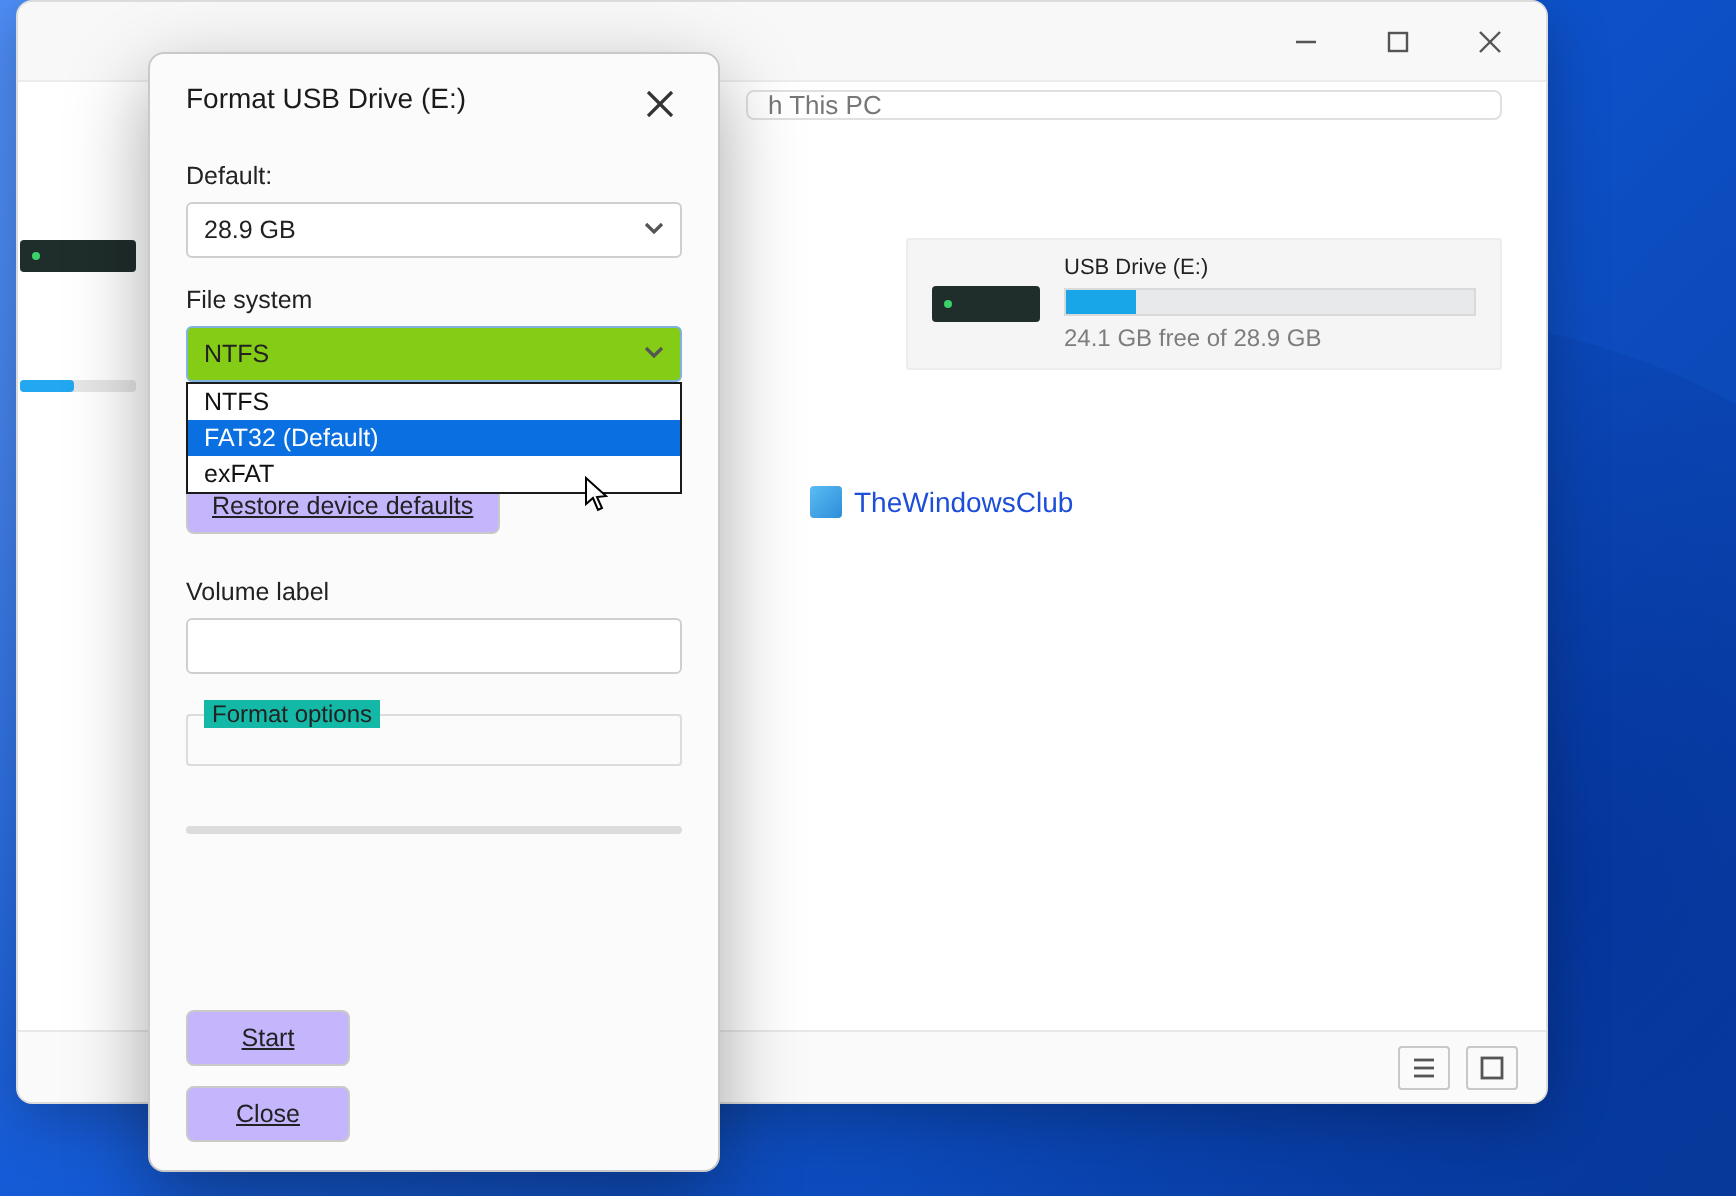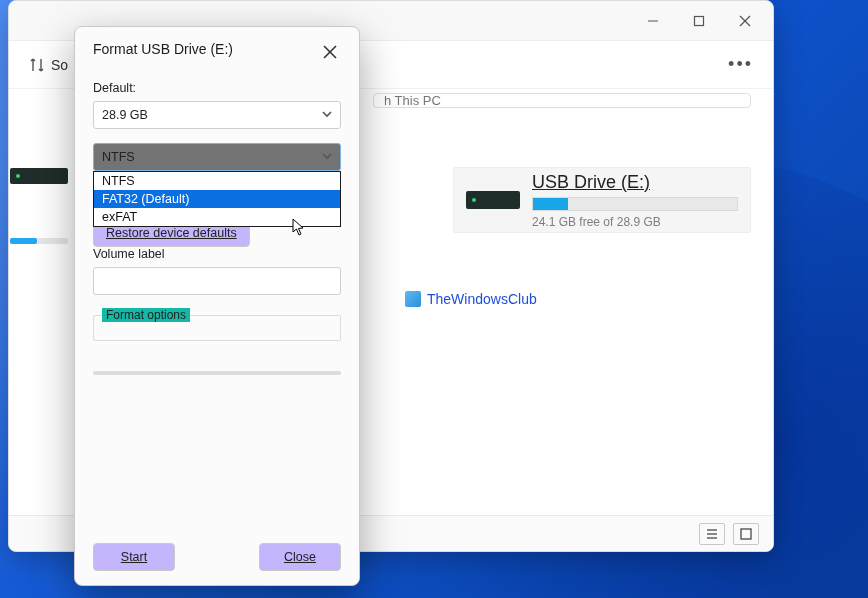--- a/index.html
+++ b/index.html
@@ -62,21 +62,21 @@
 .drive-card {
   width: 298px; height: 66px; background: #f5f5f6; border: 1px solid #ededef;
   display: flex; align-items: center; padding: 8px 12px; gap: 12px; border-radius: 2px;
 }
 .drive-card .ssd-icon {
   width: 54px; height: 18px; background: #1f2d2b; border-radius: 2px; position: relative;
   align-self: center;
 }
 .drive-card .ssd-icon::after { content: ""; position: absolute; left: 6px; top: 7px; width: 4px; height: 4px; background: #38d46a; border-radius: 50%; }
 .drive-card .info { flex: 1; display: flex; flex-direction: column; gap: 4px; }
-.drive-card .name { font-size: 18px; color: #222; text-decoration: underline; }
+.drive-card .name { font-size: 11px; color: #222; }
 .drive-card .bar { width: 100%; height: 14px; background: #e7e9eb; border: 1px solid #d8dadc; position: relative; }
 .drive-card .bar .fill { position: absolute; left: 0; top: 0; bottom: 0; width: 17%; background: #19a6e8; }
 .drive-card .sub { font-size: 12px; color: #7d7d7d; }
 
 .watermark {
   position: absolute; left: 396px; top: 202px;
   display: flex; align-items: center; gap: 6px; color: #1d4ed8; font-size: 14px;
 }
 .watermark .sq { width: 16px; height: 16px; background: linear-gradient(135deg,#5bbcf3,#2c8ed8); border-radius: 2px; }
 
@@ -104,21 +104,21 @@
 .field { margin-bottom: 14px; }
 .field label { display: block; font-size: 12.5px; color: #222; margin-bottom: 6px; }
 .combo, .textin {
   width: 100%; height: 28px; border: 1px solid #cfcfcf; border-radius: 3px;
   background: #fff; display: flex; align-items: center; padding: 0 8px;
   font-size: 12.5px; color: #222; position: relative;
 }
 .combo .chev { position: absolute; right: 8px; top: 50%; transform: translateY(-50%); }
 .combo .chev svg { width: 10px; height: 10px; stroke: #555; stroke-width: 1.6; fill: none; }
 
-.combo.open { background: #737373; border-color: #7fb2e0; }
+.combo.open { background: #84cc16; border-color: #7fb2e0; }
 .dropdown {
   position: absolute; left: -1px; right: -1px; top: 27px;
   background: #fff; border: 1px solid #1a1a1a; z-index: 10;
 }
 .dropdown .opt { padding: 2px 8px; font-size: 12.5px; color: #111; }
 .dropdown .opt.hl { background: #0a6fe0; color: #fff; }
 .cursor { position: absolute; right: 34px; top: 46px; width: 14px; height: 18px; }
 .cursor svg { stroke: #000; fill: #fff; stroke-width: 1; }
 
 .btn {
@@ -130,21 +130,21 @@
 .fieldset .legend { position: absolute; top: -8px; left: 8px; background: #14b8a6; padding: 0 4px; font-size: 12px; color: #222; }
 .checkbox-row { display: flex; align-items: center; gap: 6px; margin-top: 6px; }
 .checkbox {
   width: 16px; height: 16px; border-radius: 3px; background: #0a6fe0; display: flex; align-items: center; justify-content: center;
 }
 .checkbox svg { width: 10px; height: 10px; stroke: #fff; stroke-width: 2.4; fill: none; }
 .checkbox-row span { font-size: 12.5px; color: #222; }
 
 .progressline { height: 4px; background: #dcdcdc; border-radius: 2px; margin-top: 30px; }
 
-.dlg-buttons { margin-top: auto; display: flex; justify-content: space-between; gap: 10px; padding-top: 14px; }
+.dlg-buttons { margin-top: auto; display: flex; justify-content: flex-start; gap: 10px; padding-top: 14px; flex-direction: column; }
 .dlg-buttons .btn { width: 82px; }
 
 </style>
 </head>
 <body>
 
 <div class="bg-swoop"></div>
 
 <div class="explorer">
   <div class="titlebar">
@@ -159,29 +159,20 @@
         </svg>
     </div>
     <div class="winbtn">
       <svg viewBox="0 0 12 12">
           <line x1="1" y1="1" x2="11" y2="11"></line>
           <line x1="11" y1="1" x2="1" y2="11"></line>
         </svg>
     </div>
   </div>
 
-  <div class="toolbar">
-    <div class="sort">
-      <svg viewBox="0 0 16 16">
-          <path d="M4 2v12M4 2l-2 2M4 2l2 2M12 14V2M12 14l-2-2M12 14l2-2"></path>
-        </svg>
-      <span>So</span>
-    </div>
-    <div class="dots">•••</div>
-  </div>
 
   <div class="content">
     <div class="search-bar">
       <span>h This PC</span>
     </div>
 
     <div class="drives">
       <div class="drive-col-left">
         <div class="drive-stub">
           <div class="ssd-icon"></div>
@@ -244,20 +235,21 @@
     <label>Default:</label>
     <div class="combo">
       <span>28.9 GB</span>
       <span class="chev"><svg viewBox="0 0 10 10">
             <polyline points="1,3 5,7 9,3"></polyline>
           </svg></span>
     </div>
   </div>
 
   <div class="field" style="position:relative;">
+    <label>File system</label>
     <div class="combo open">
       <span>NTFS</span>
       <span class="chev"><svg viewBox="0 0 10 10">
             <polyline points="1,3 5,7 9,3"></polyline>
           </svg></span>
       <div class="dropdown">
         <div class="opt">NTFS</div>
         <div class="opt hl">FAT32 (Default)</div>
         <div class="opt">exFAT</div>
         <div class="cursor">
@@ -266,21 +258,21 @@
             </svg>
         </div>
       </div>
     </div>
   </div>
 
   <div style="height:34px;"></div>
 
   <button class="btn" style="align-self:flex-start;">Restore device defaults</button>
 
-  <div class="field" style="">
+  <div class="field" style="margin-top:22px;">
     <label>Volume label</label>
     <div class="textin">
       <span></span>
     </div>
   </div>
 
   <div class="fieldset">
     <span class="legend">Format options</span>
   </div>
 

